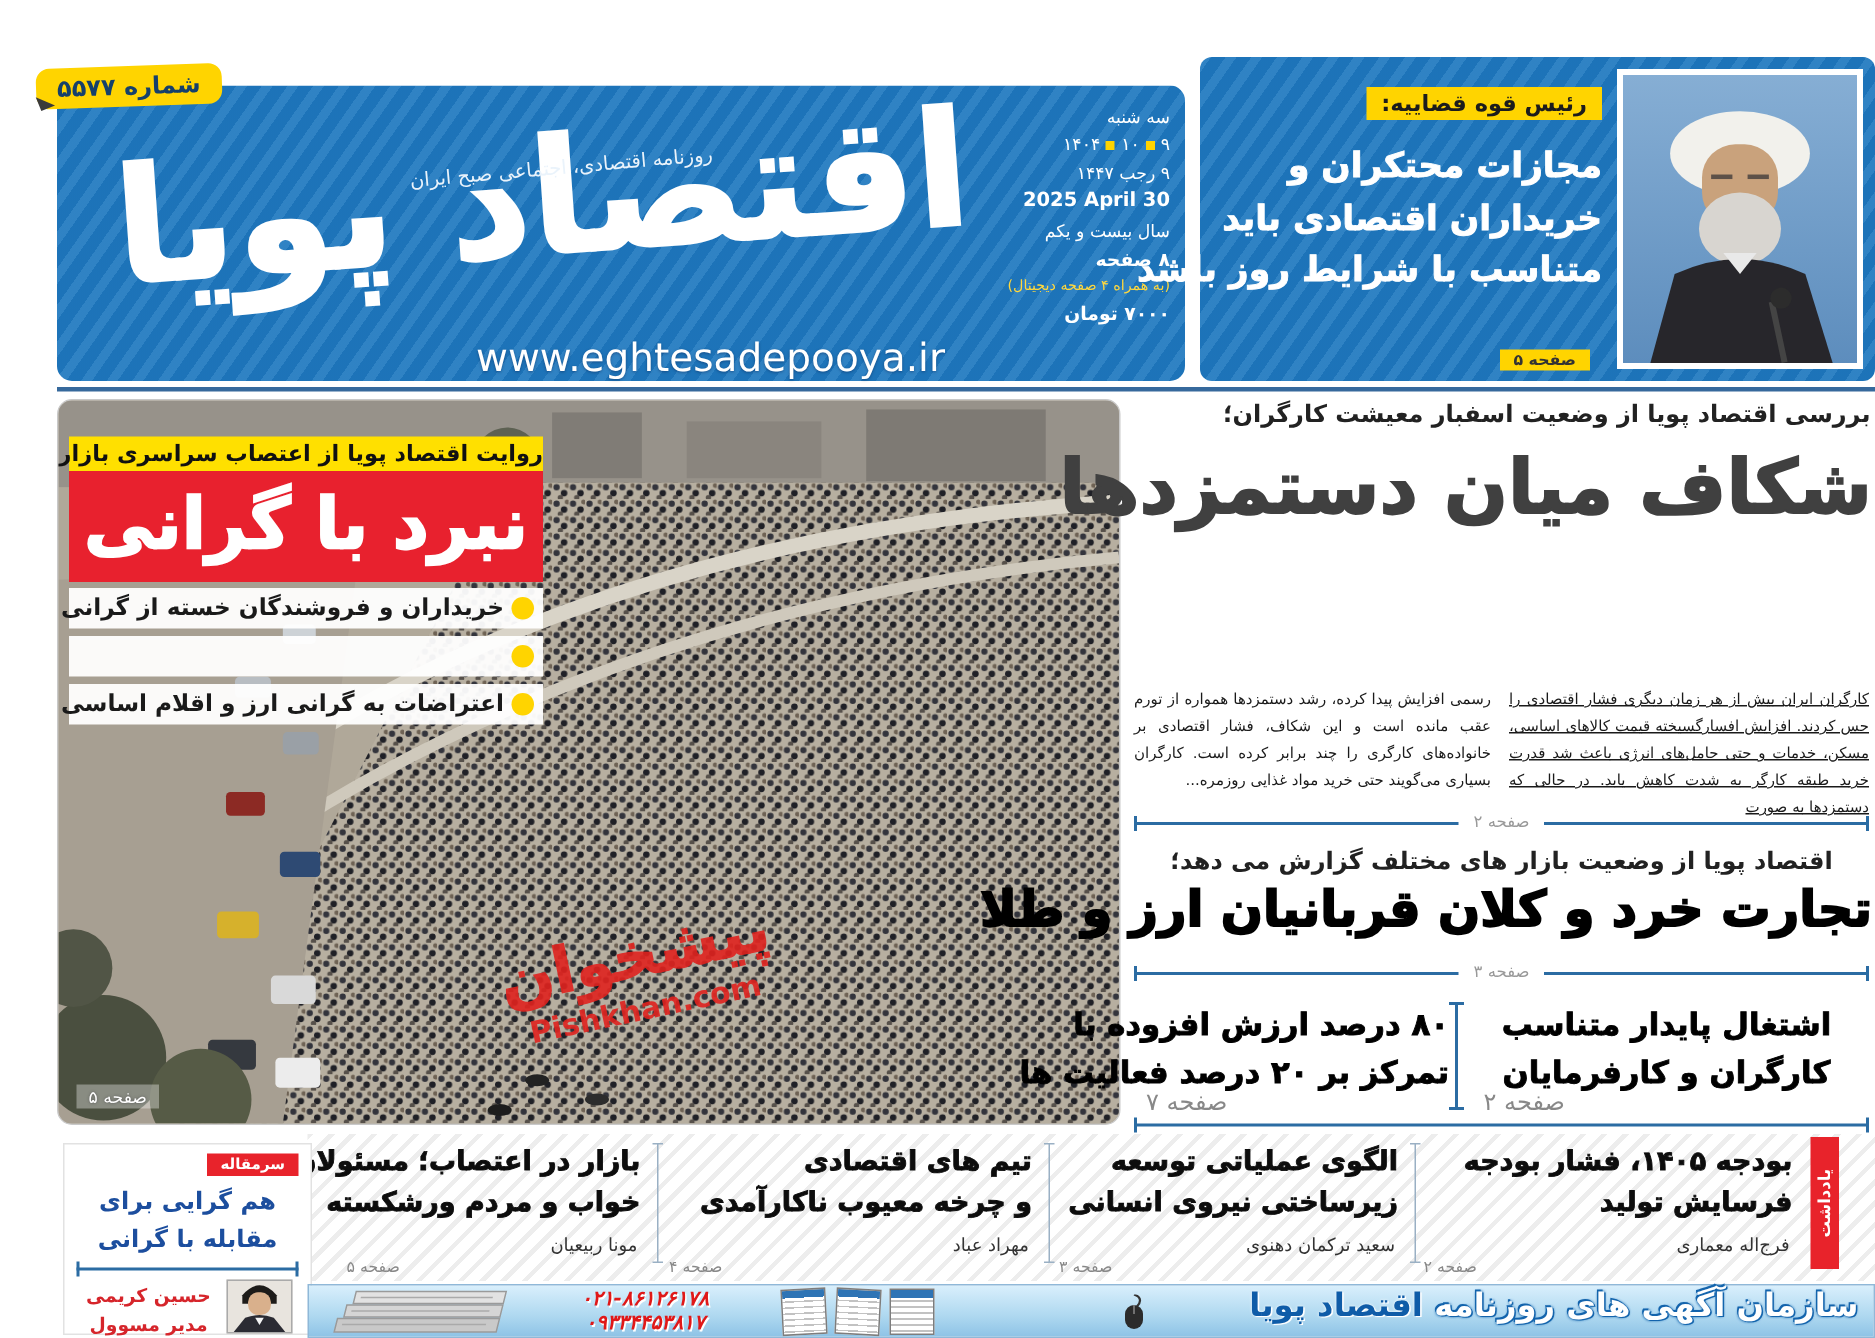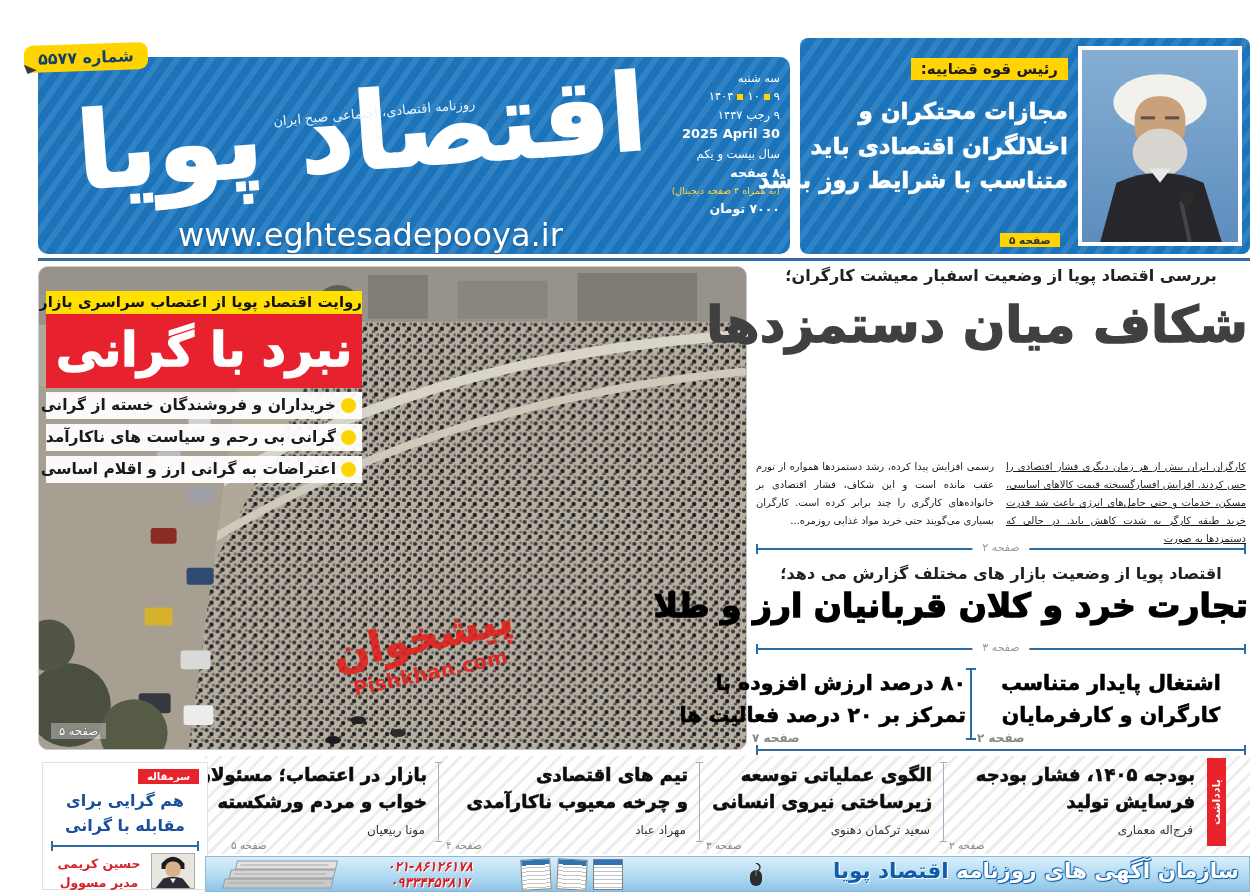--- a/index.html
+++ b/index.html
@@ -10,22 +10,22 @@
   .semiheavy{-webkit-text-stroke:.6px currentColor;}
   .nowrap{white-space:nowrap;}
 
   
   .masthead{position:absolute;left:38px;top:57px;width:752px;height:197px;border-radius:10px;
     background:#1e78bf;
     background-image:repeating-linear-gradient(125deg,rgba(255,255,255,.08) 0 6px,rgba(0,0,30,.04) 6px 14px);}
   .mast-title{position:absolute;left:30px;right:135px;top:18px;color:#fff;font-size:106px;line-height:1.1;
     font-weight:bold;text-align:center;transform:rotate(-4deg);-webkit-text-stroke:2px #fff;}
   .mast-tagline{position:absolute;left:235px;top:48px;color:#eaf3fb;font-size:13px;transform:rotate(-5deg);}
-  .mast-site{position:absolute;left:140px;right:160px;bottom:0px;text-align:left;color:#fff;
-    font-size:32px;direction:ltr;text-shadow:0 1px 2px rgba(0,0,40,.35);}
+  .mast-site{position:absolute;left:140px;right:160px;bottom:0px;text-align:right;color:#fff;
+    font-size:26px;direction:ltr;text-shadow:0 1px 2px rgba(0,0,40,.35);}
   .mast-dates{position:absolute;right:10px;top:12px;width:150px;color:#fff;font-size:11.5px;
     line-height:1.6;text-align:right;}
   .mast-dates .en{direction:ltr;font-weight:bold;font-size:13px;}
   .mast-dates .dig{color:#ffd83d;font-size:9.5px;}
   .mast-dates .b{font-weight:bold;font-size:12.5px;}
   .sq{display:inline-block;width:6px;height:6px;background:#ffd400;margin:0 4px;vertical-align:middle;}
   .issue-badge{position:absolute;left:24px;top:44px;background:#ffd400;color:#15406b;font-weight:bold;
     font-size:16px;padding:4px 14px;border-radius:9px;transform:rotate(-2deg);z-index:5;}
   .issue-badge:after{content:"";position:absolute;left:-4px;bottom:-8px;border:7px solid transparent;
     border-top-color:#3a3a3a;transform:rotate(25deg);}
@@ -71,21 +71,21 @@
     text-align:justify;}
   .tline{position:absolute;height:2px;background:#2b6ca3;}
   .tline:before,.tline:after{content:"";position:absolute;top:-4px;width:2px;height:10px;background:#2b6ca3;}
   .tline:before{right:0;} .tline:after{left:0;}
   .tline .lbl{position:absolute;left:50%;top:-7px;transform:translateX(-50%);background:#fff;
     padding:0 10px;color:#999;font-size:11px;}
   .markets-h{position:absolute;left:752px;top:586px;width:496px;text-align:center;color:#000;
     font-weight:bold;font-size:33px;letter-spacing:-0.5px;}
   .midblock{position:absolute;top:664px;height:84px;text-align:center;color:#000;font-weight:bold;
     font-size:20.5px;line-height:1.55;padding-top:4px;}
-  .midblock .pg{position:absolute;left:0;bottom:0;font-size:12px;color:#888;font-weight:bold;-webkit-text-stroke:0;}
+  .midblock .pg{position:absolute;left:12px;bottom:0;font-size:16px;color:#888;font-weight:normal;-webkit-text-stroke:0;}
   .vdiv{position:absolute;width:2px;background:#2b6ca3;}
   .vdiv:before,.vdiv:after{content:"";position:absolute;left:-4px;width:10px;height:2px;background:#2b6ca3;}
   .vdiv:before{top:0;} .vdiv:after{bottom:0;}
 
   
   .bstrip{position:absolute;left:205px;top:756px;width:1045px;height:98px;
     background:repeating-linear-gradient(135deg,#ededed 0 3px,#ffffff 3px 10px);}
   .bart{position:absolute;top:5px;height:90px;}
   .bart .hl{font-size:18px;font-weight:bold;color:#0d0d0d;line-height:1.5;text-align:right;padding-right:8px;}
   .bart .au{position:absolute;right:10px;top:62px;font-size:12px;color:#333;}
@@ -168,21 +168,21 @@
         <rect x="82" y="66" width="14" height="3" fill="#5d5148"></rect>
         <path d="M18 191 L34 132 Q77 112 120 132 L138 191 Z" fill="#27262b"></path>
         <path d="M66 118 L77 132 L88 118 Z" fill="#e9e9e9"></path>
         <rect x="100" y="150" width="4" height="41" fill="#444" transform="rotate(-12 102 170)"></rect>
         <circle cx="104" cy="148" r="7" fill="#2c2c2c"></circle>
       </svg>
     </div>
     <div class="jud-tag">رئیس قوه قضاییه:</div>
     <div class="jud-h semiheavy">
       <div class="nowrap">مجازات محتکران و</div>
-      <div class="nowrap">اخلالگران اقتصادی باید</div>
+      <div class="nowrap">خریداران اقتصادی باید</div>
       <div class="nowrap">متناسب با شرایط روز باشد</div>
     </div>
     <div class="jud-page">صفحه ۵</div>
   </div>
 
   <div class="top-rule"></div>
 
   <div class="photo">
     <svg viewBox="0 0 709 484" preserveAspectRatio="none">
       <defs>
@@ -218,30 +218,30 @@
       <circle cx="30" cy="440" r="42" fill="#4a4f3f"></circle>
       <circle cx="95" cy="468" r="34" fill="#565b46"></circle>
       <circle cx="10" cy="380" r="26" fill="#515546"></circle>
       <ellipse cx="320" cy="455" rx="8" ry="4" fill="#222"></ellipse>
       <ellipse cx="360" cy="468" rx="8" ry="4" fill="#2c2c2c"></ellipse>
       <ellipse cx="295" cy="475" rx="8" ry="4" fill="#1d1d1d"></ellipse>
     </svg>
     <div class="ph-kicker nowrap">روایت اقتصاد پویا از اعتصاب سراسری بازاریان؛</div>
     <div class="ph-banner nowrap">نبرد با گرانی</div>
     <div class="ph-bullet nowrap" style="top:125px;"><span class="dot"></span><span>خریداران و فروشندگان خسته از گرانی</span></div>
-    <div class="ph-bullet nowrap" style="top:157px;"><span class="dot"></span><span>گرانی بی رحم و سیاست های ناکارآمد</span></div>
+    <div class="ph-bullet nowrap" style="top:157px;"><span class="dot"></span></div>
     <div class="ph-bullet nowrap" style="top:189px;"><span class="dot"></span><span>اعتراضات به گرانی ارز و اقلام اساسی</span></div>
     <div class="ph-caption">صفحه ۵</div>
     <div class="ph-mark">
       <div class="fa">پیشخوان</div>
       <div class="en">Pishkhan.com</div>
     </div>
   </div>
 
-  <div class="kicker nowrap" style="left:755px;top:266px;width:492px;">بررسی اقتصاد پویا از وضعیت اسفبار معیشت کارگران؛</div>
+  <div class="kicker nowrap" style="left:755px;top:266px;width:492px;text-align:right;">بررسی اقتصاد پویا از وضعیت اسفبار معیشت کارگران؛</div>
   <div class="lead-h heavy nowrap" style="top:300px;">شکاف میان دستمزدها</div>
   <div class="body-col" style="left:1006px;text-decoration:underline;">کارگران ایران بیش از هر زمان دیگری فشار اقتصادی را حس کردند. افزایش افسارگسیخته قیمت کالاهای اساسی، مسکن، خدمات و حتی حامل‌های انرژی باعث شد قدرت خرید طبقه کارگر به شدت کاهش یابد. در حالی که دستمزدها به صورت</div>
   <div class="body-col" style="left:756px;width:238px;">رسمی افزایش پیدا کرده، رشد دستمزدها همواره از تورم عقب مانده است و این شکاف، فشار اقتصادی بر خانواده‌های کارگری را چند برابر کرده است. کارگران بسیاری می‌گویند حتی خرید مواد غذایی روزمره...</div>
   <div class="tline" style="left:756px;top:548px;width:490px;">
       <span class="lbl">صفحه ۲</span>
     </div>
 
   <div class="kicker nowrap" style="left:755px;top:564px;width:492px;">اقتصاد پویا از وضعیت بازار های مختلف گزارش می دهد؛</div>
   <div class="markets-h heavy nowrap">تجارت خرد و کلان قربانیان ارز و طلا</div>
   <div class="tline" style="left:756px;top:648px;width:490px;">

